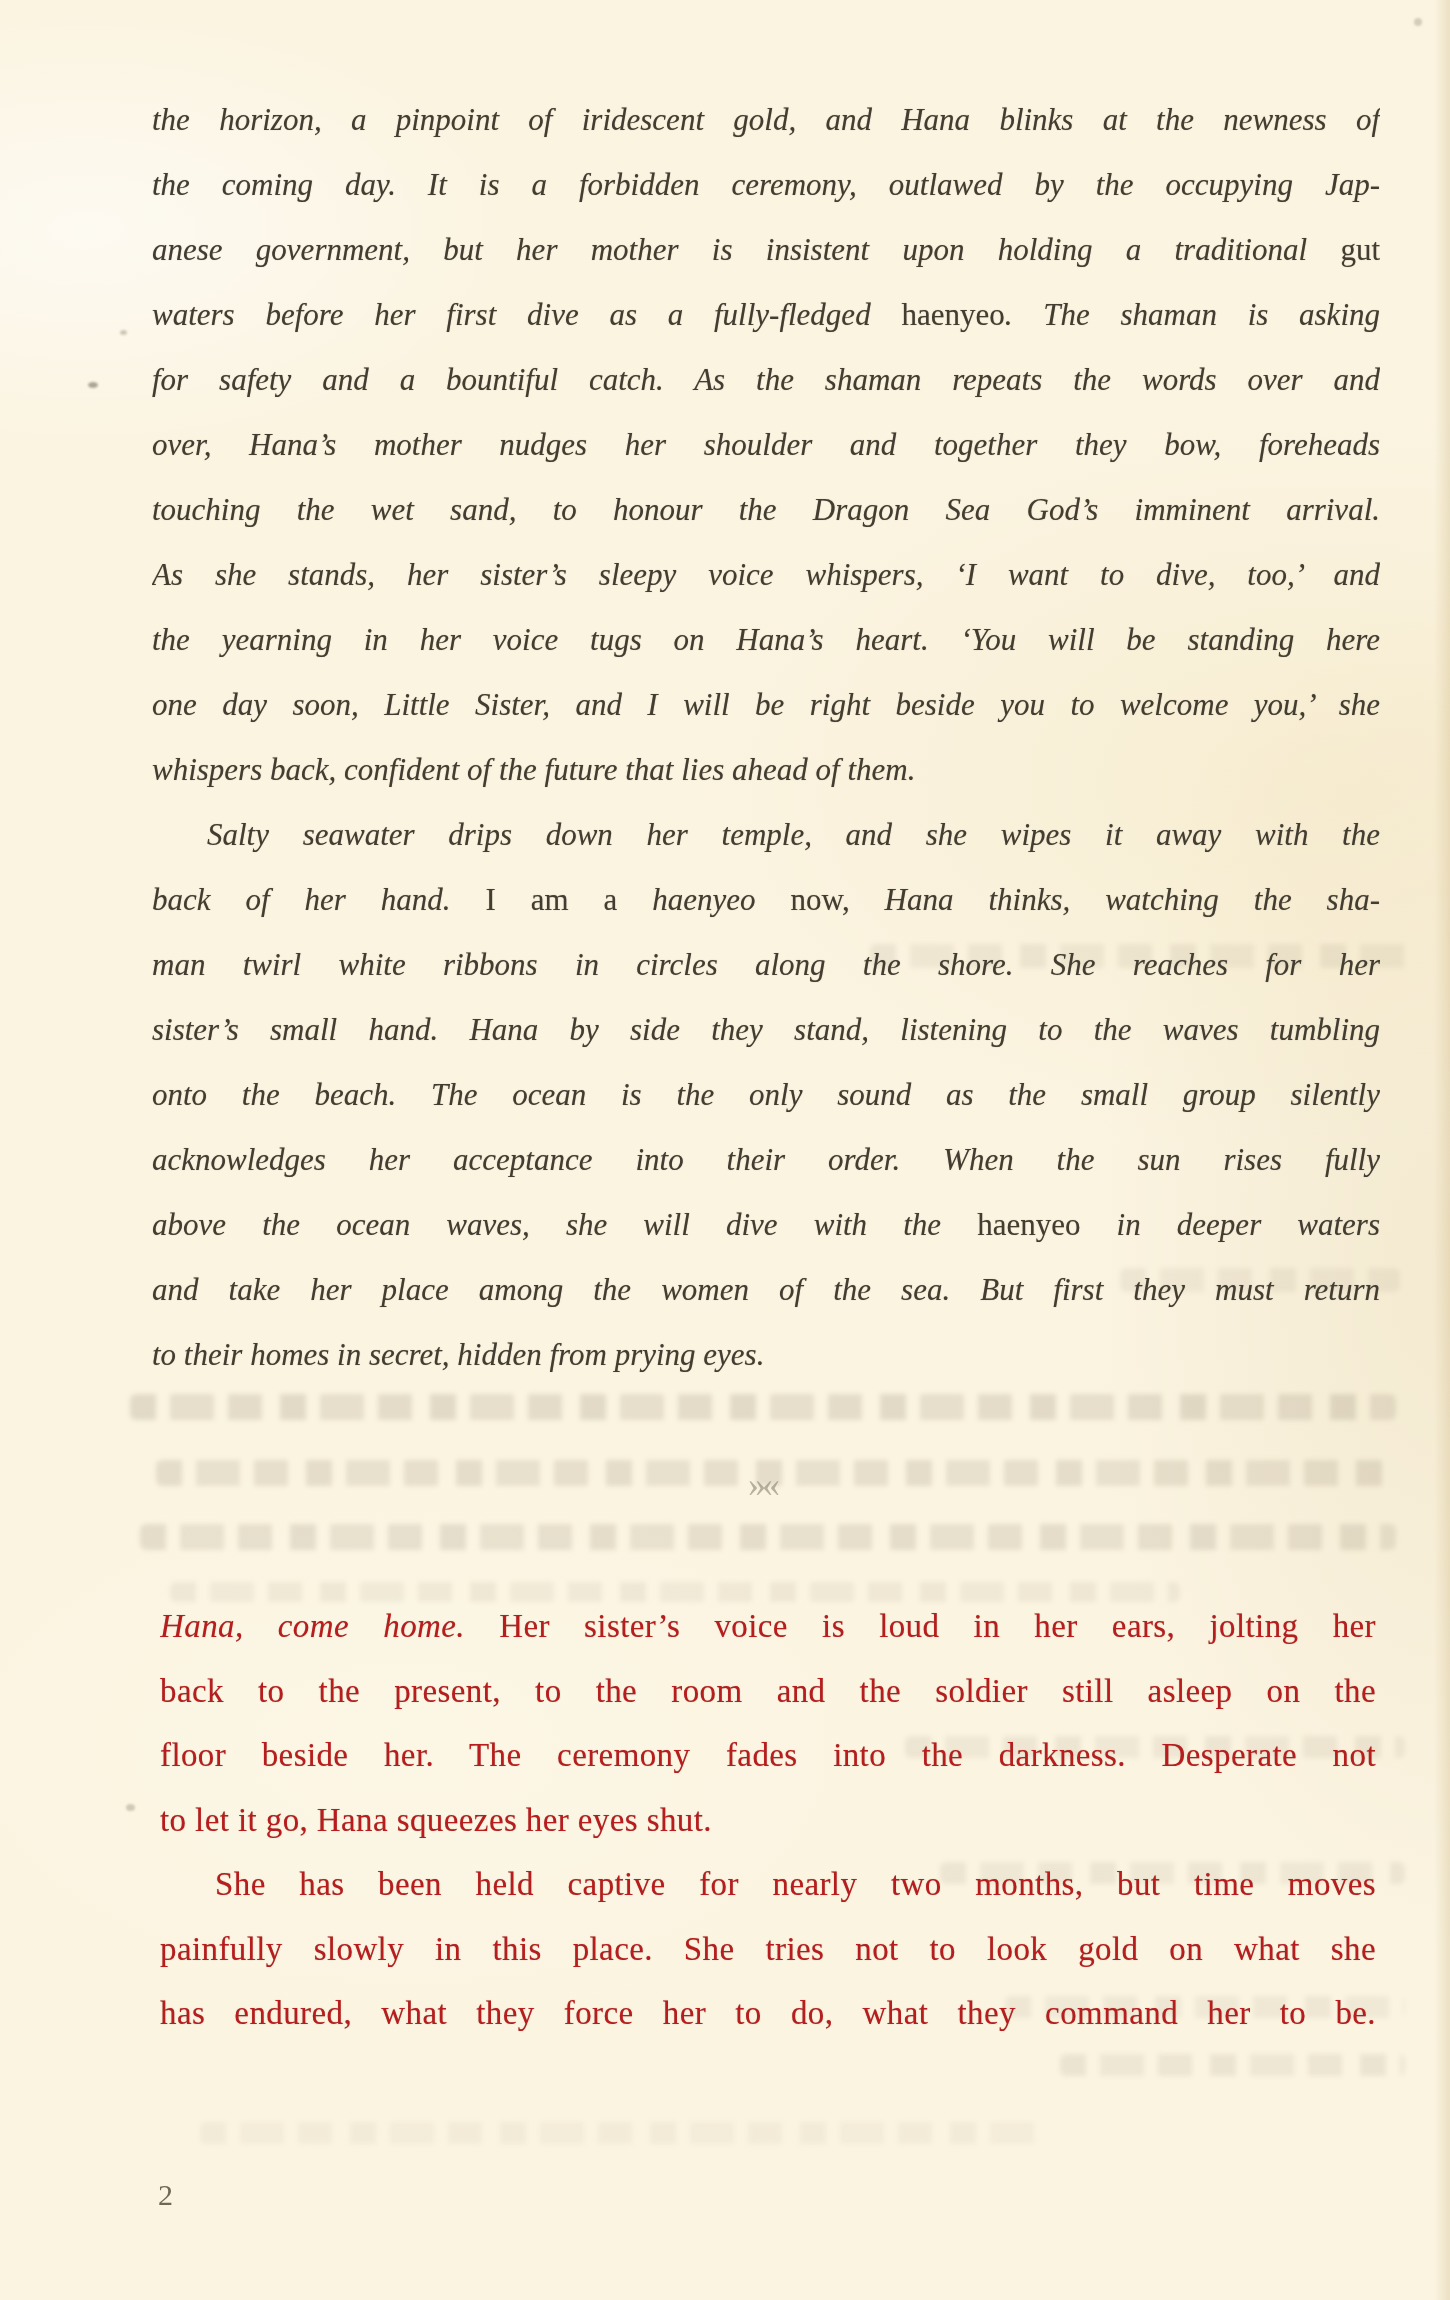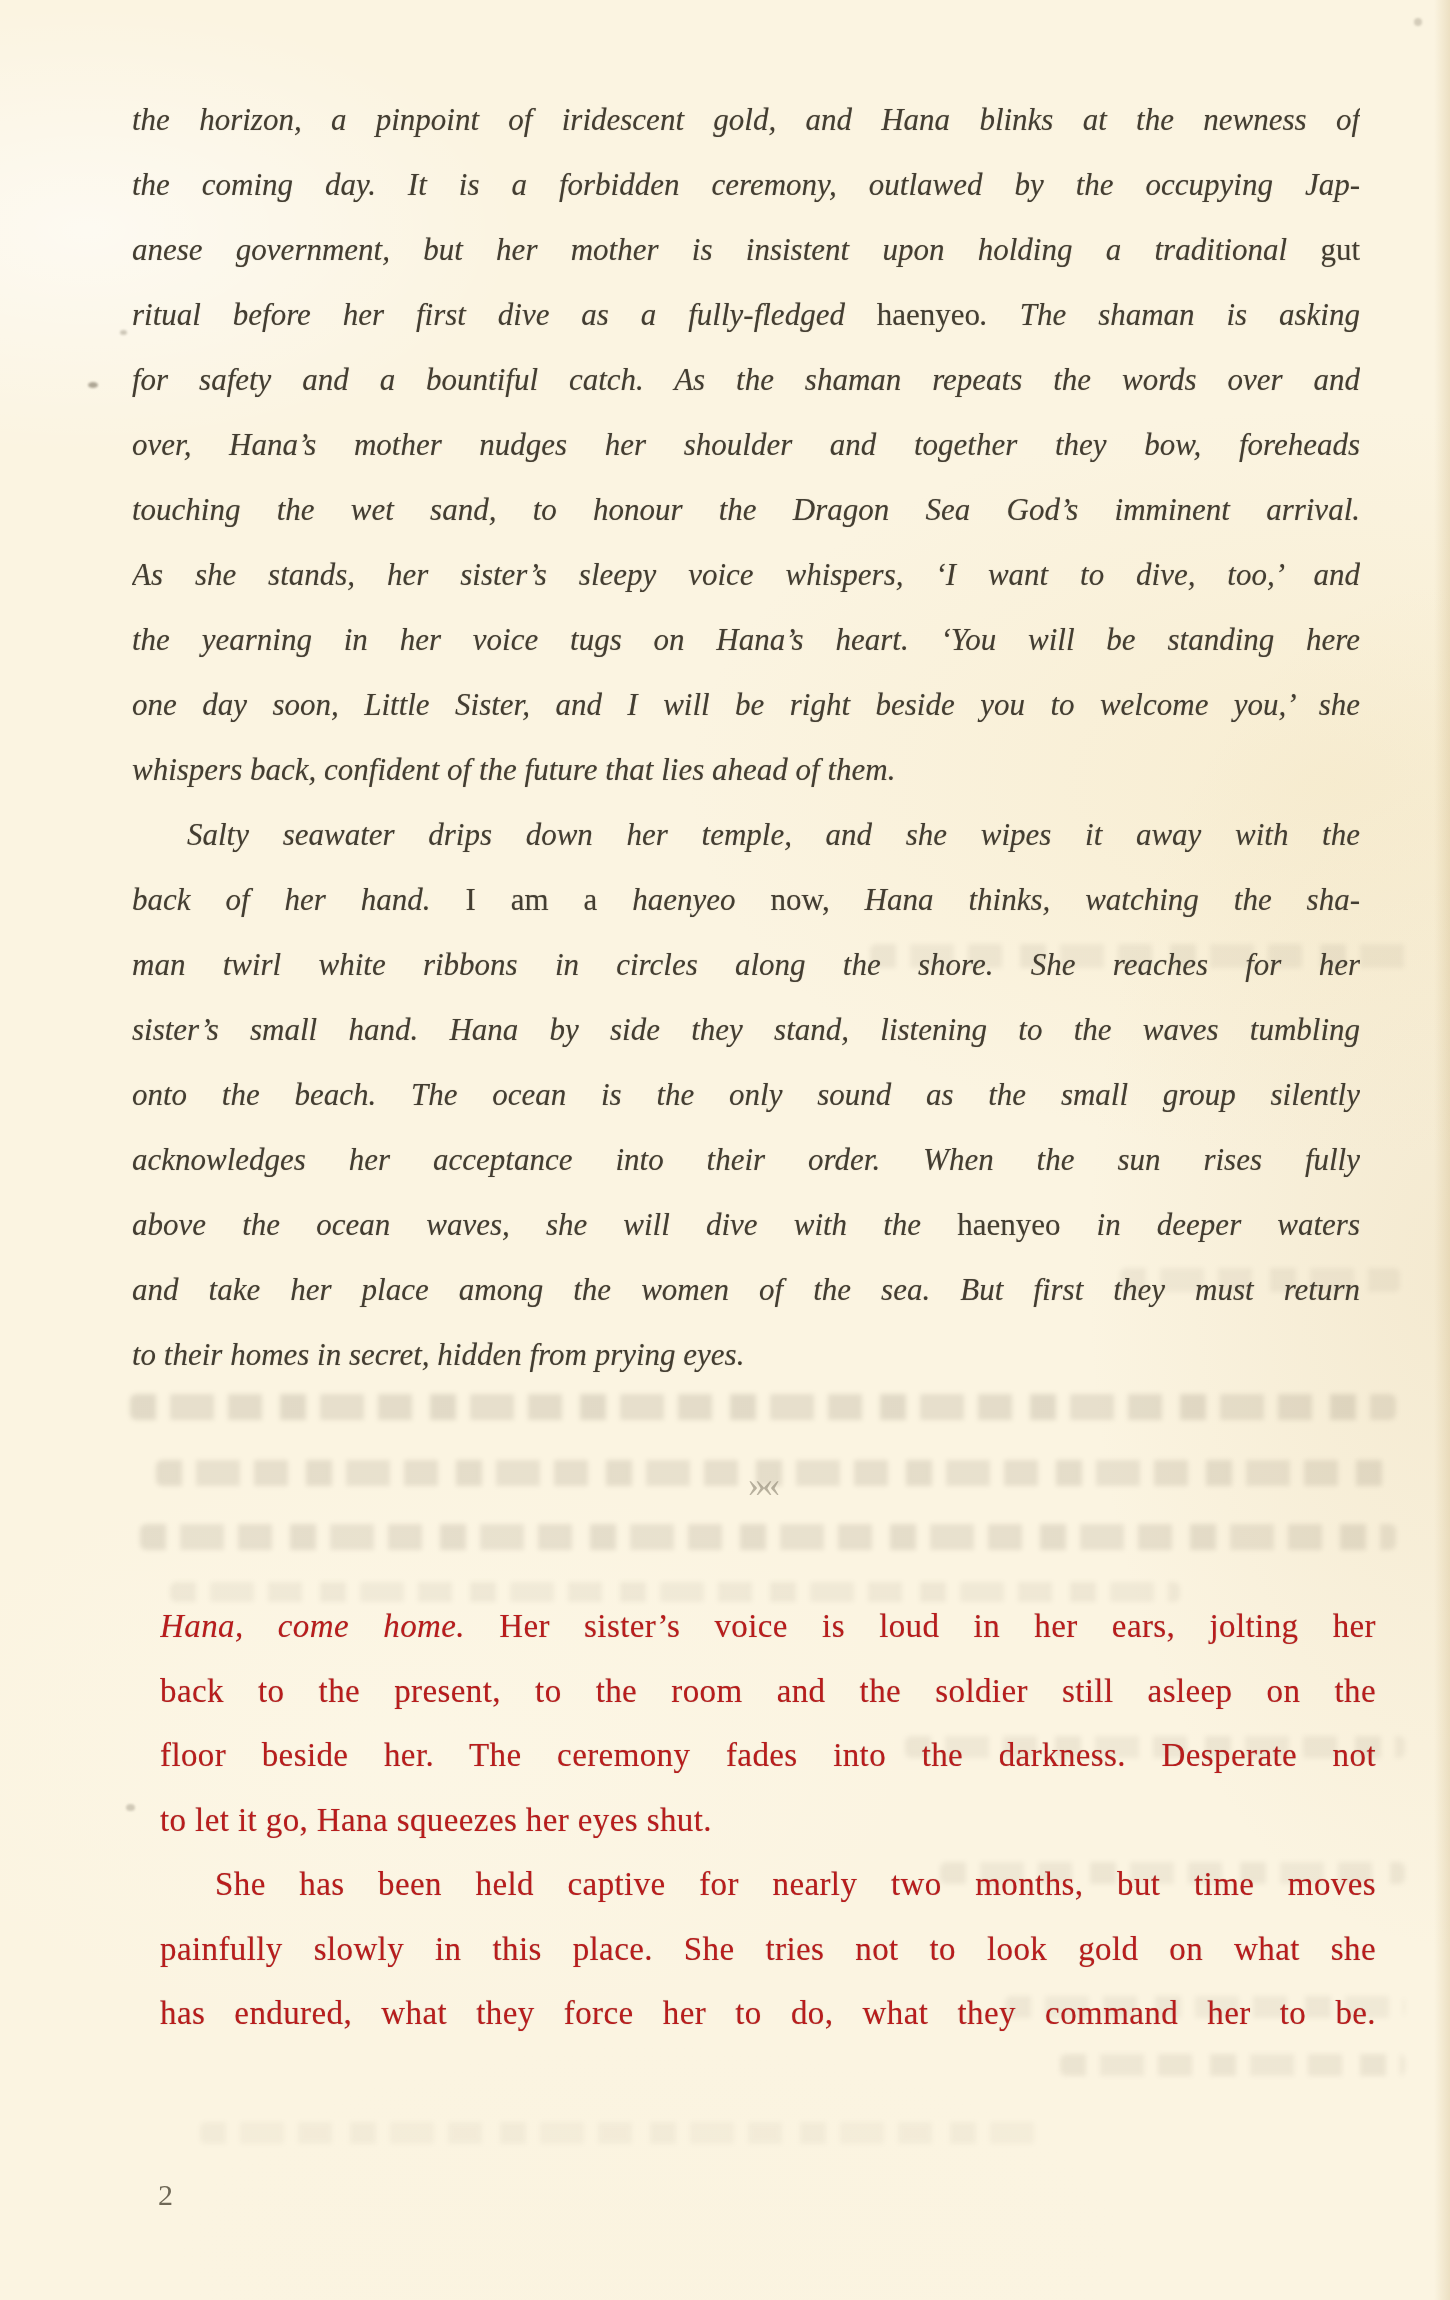--- a/index.html
+++ b/index.html
@@ -22,21 +22,21 @@
       radial-gradient(520px 980px at 100% 55%, rgba(216,192,142,.20), rgba(216,192,142,0) 70%),
       radial-gradient(680px 300px at 45% 98%, rgba(250,243,223,.5), rgba(250,243,223,0) 70%);
   }
   .edge-right{
     position:absolute;top:0;right:0;width:16px;height:100%;
     background:linear-gradient(90deg, rgba(205,182,132,0), rgba(205,182,132,.32));
   }
 
   .textblock{position:absolute;}
   .b1{
-    left:132px;top:87px;width:1228px;
+    left:152px;top:87px;width:1228px;
     font-size:31px;line-height:65px;color:#433d31;
   }
   .b2{
     left:160px;top:1594px;width:1216px;
     font-size:33px;line-height:64.5px;color:#b91c1c;letter-spacing:.4px;
   }
   .line{
     text-align:justify;text-align-last:justify;
     overflow:hidden;
     text-shadow:0 0 1px rgba(67,61,49,.42);
@@ -99,21 +99,21 @@
 
   <div class="speck" style="left:88px;top:382px;width:10px;height:6px;"></div>
   <div class="speck" style="left:120px;top:330px;width:7px;height:5px;opacity:.6;"></div>
   <div class="speck" style="left:126px;top:1804px;width:9px;height:7px;opacity:.55;"></div>
   <div class="speck" style="left:1414px;top:18px;width:8px;height:8px;opacity:.5;"></div>
 
   <div id="block1" class="textblock b1">
       <div class="line"><span class="seg-i">the horizon, a pinpoint of iridescent gold, and Hana blinks at the newness of</span></div>
       <div class="line"><span class="seg-i">the coming day. It is a forbidden ceremony, outlawed by the occupying Jap-</span></div>
       <div class="line"><span class="seg-i">anese government, but her mother is insistent upon holding a traditional </span><span class="seg-r">gut</span></div>
-      <div class="line"><span class="seg-i">ritual before her first dive as a fully-fledged </span><span class="seg-r">haenyeo</span><span class="seg-i">. The shaman is asking</span></div>
+      <div class="line"><span class="seg-i">waters before her first dive as a fully-fledged </span><span class="seg-r">haenyeo</span><span class="seg-i">. The shaman is asking</span></div>
       <div class="line"><span class="seg-i">for safety and a bountiful catch. As the shaman repeats the words over and</span></div>
       <div class="line"><span class="seg-i">over, Hana’s mother nudges her shoulder and together they bow, foreheads</span></div>
       <div class="line"><span class="seg-i">touching the wet sand, to honour the Dragon Sea God’s imminent arrival.</span></div>
       <div class="line"><span class="seg-i">As she stands, her sister’s sleepy voice whispers, ‘I want to dive, too,’ and</span></div>
       <div class="line"><span class="seg-i">the yearning in her voice tugs on Hana’s heart. ‘You will be standing here</span></div>
       <div class="line"><span class="seg-i">one day soon, Little Sister, and I will be right beside you to welcome you,’ she</span></div>
       <div class="line flush"><span class="seg-i">whispers back, confident of the future that lies ahead of them.</span></div>
       <div class="line ind"><span class="seg-i">Salty seawater drips down her temple, and she wipes it away with the</span></div>
       <div class="line"><span class="seg-i">back of her hand. </span><span class="seg-r">I am a </span><span class="seg-i">haenyeo</span><span class="seg-r"> now, </span><span class="seg-i">Hana thinks, watching the sha-</span></div>
       <div class="line"><span class="seg-i">man twirl white ribbons in circles along the shore. She reaches for her</span></div>

